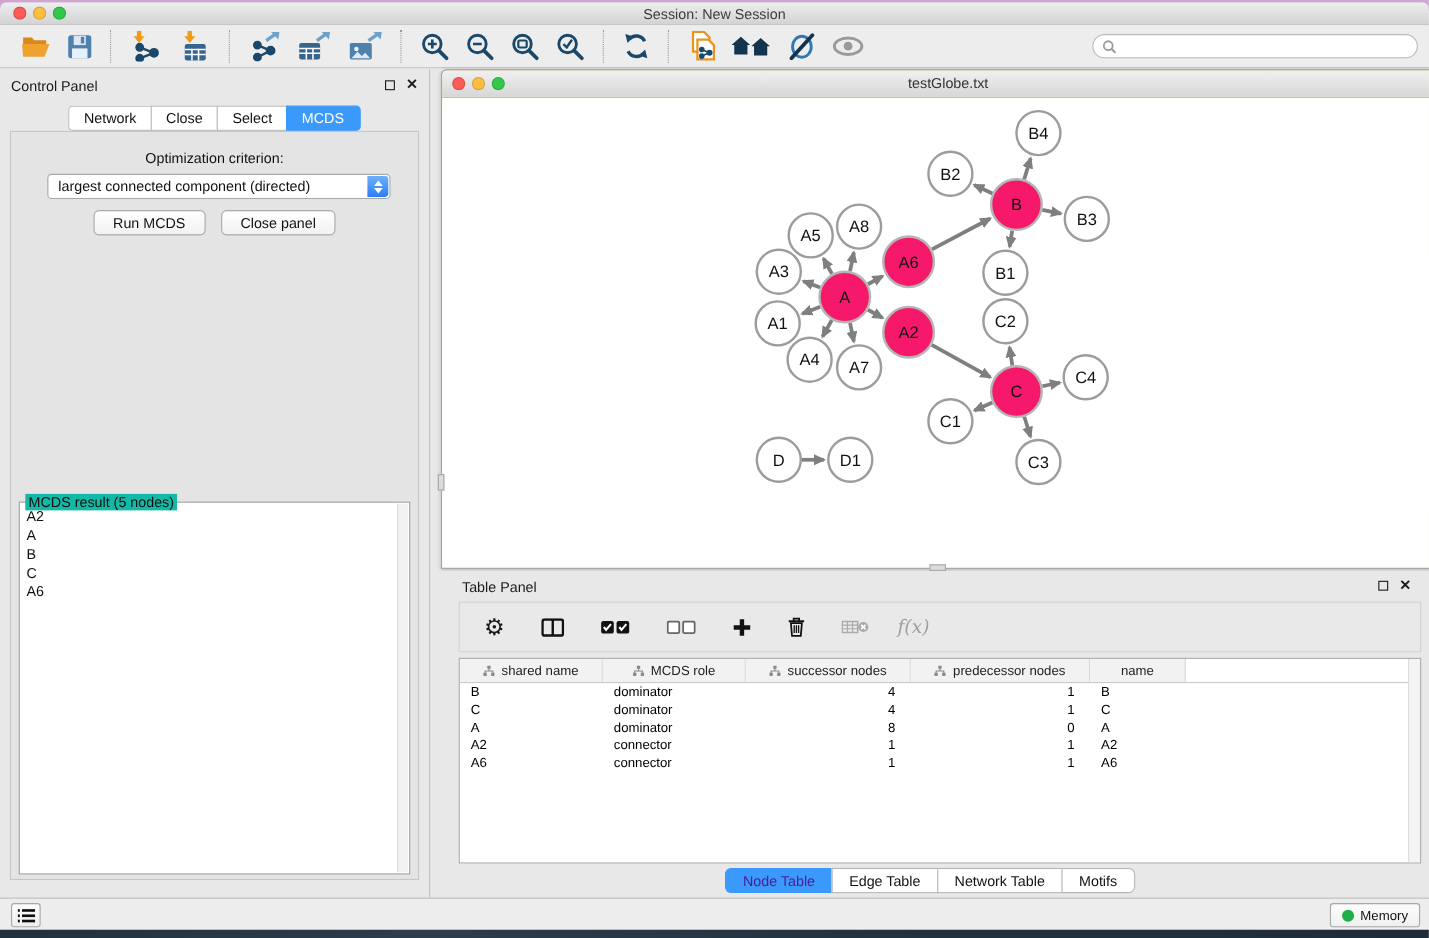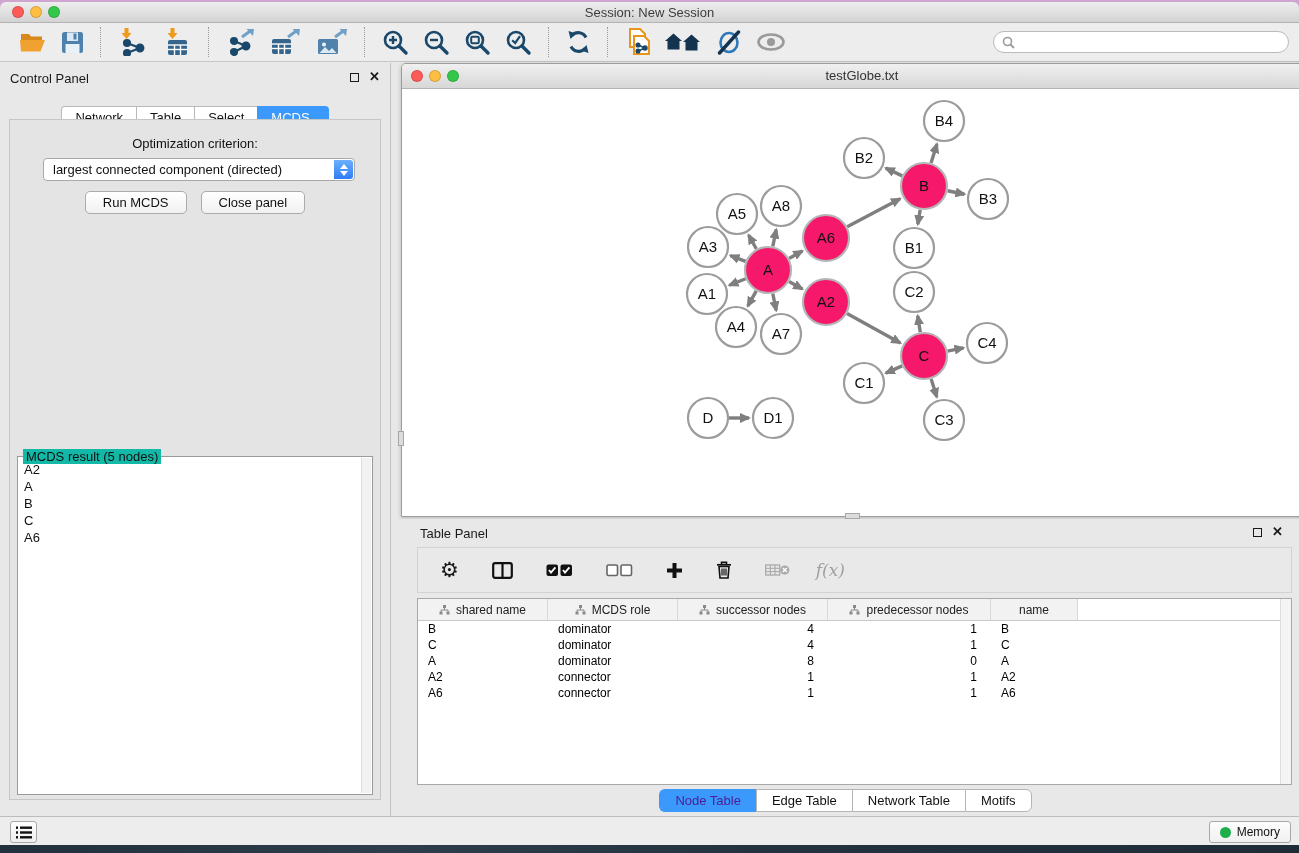--- a/index.html
+++ b/index.html
@@ -25,21 +25,21 @@
   .searchwrap input{border:none;outline:none;flex:1;font-size:12px;background:transparent;margin-left:5px;font-family:"Liberation Sans",sans-serif;}
   
   .control-panel{position:absolute;left:0;top:63px;width:391px;height:753px;background:#e8e8e8;border-right:1px solid #c2c2c2;box-sizing:border-box;}
   .cp-header-label{position:absolute;left:10px;top:8px;font-size:13px;color:#1a1a1a;}
   .float-btns{position:absolute;right:10px;top:9px;display:flex;gap:10px;align-items:center;}
   .sq-icon{width:9px;height:9px;border:1.7px solid #1a1a1a;display:inline-block;box-sizing:border-box;}
   .x-icon{font-size:13px;font-weight:bold;color:#1a1a1a;line-height:10px;}
   .cp-tabs{position:absolute;left:0;right:0;top:33px;display:flex;justify-content:center;align-items:flex-end;}
   .tab{padding:3px 13px;background:#fff;border:1px solid #b9b9b9;border-right:none;font-size:13px;color:#111;cursor:default;}
   .tab:first-child{border-radius:4px 0 0 4px;}
-  .tab:last-child{border-right:6px solid #000000;border-radius:0 4px 4px 0;margin-top:10px;}
+  .tab:last-child{border-right:2px solid #000000;border-radius:0 4px 4px 0;}
   .tab.active{background:#3b99fc;border-color:#3b99fc;color:#fff;}
   .cp-body{position:absolute;left:9px;right:9px;top:56px;bottom:16px;background:#e4e4e4;border:1px solid #c6c6c6;}
   .opt-label{position:absolute;left:0;right:0;top:16px;text-align:center;font-size:13px;color:#111;}
   .selectbox{position:absolute;left:33px;right:25px;top:38px;height:23px;background:#fff;border:1px solid #a9a9a9;
        border-radius:4px;font-size:13px;line-height:22px;padding-left:9px;box-sizing:border-box;color:#111;}
   .stepper{position:absolute;right:1px;top:1px;bottom:1px;width:19px;border-radius:0 3px 3px 0;
        background:linear-gradient(#6cb0fc,#2d7df6);display:flex;flex-direction:column;align-items:center;justify-content:center;gap:2px;}
   .tri-up{width:0;height:0;border-left:4px solid transparent;border-right:4px solid transparent;border-bottom:5px solid #fff;}
   .tri-down{width:0;height:0;border-left:4px solid transparent;border-right:4px solid transparent;border-top:5px solid #fff;}
   .btn-row{position:absolute;left:0;right:0;top:71px;display:flex;justify-content:center;gap:14px;}
@@ -264,21 +264,21 @@
 </div>
 
 <div class="control-panel">
   <span class="cp-header-label">Control Panel</span>
   <span class="float-btns">
     <span class="sq-icon"></span>
     <span class="x-icon">✕</span>
   </span>
   <div class="cp-tabs">
       <div class="tab">Network</div>
-      <div class="tab">Table</div>
+      <div class="tab">Close</div>
       <div class="tab">Select</div>
       <div class="tab active">MCDS</div>
     </div>
   <div class="cp-body">
     <div class="opt-label">Optimization criterion:</div>
     <div class="selectbox">
       <span>largest connected component (directed)</span>
       <span class="stepper">
           <span class="tri-up"></span>
           <span class="tri-down"></span>

